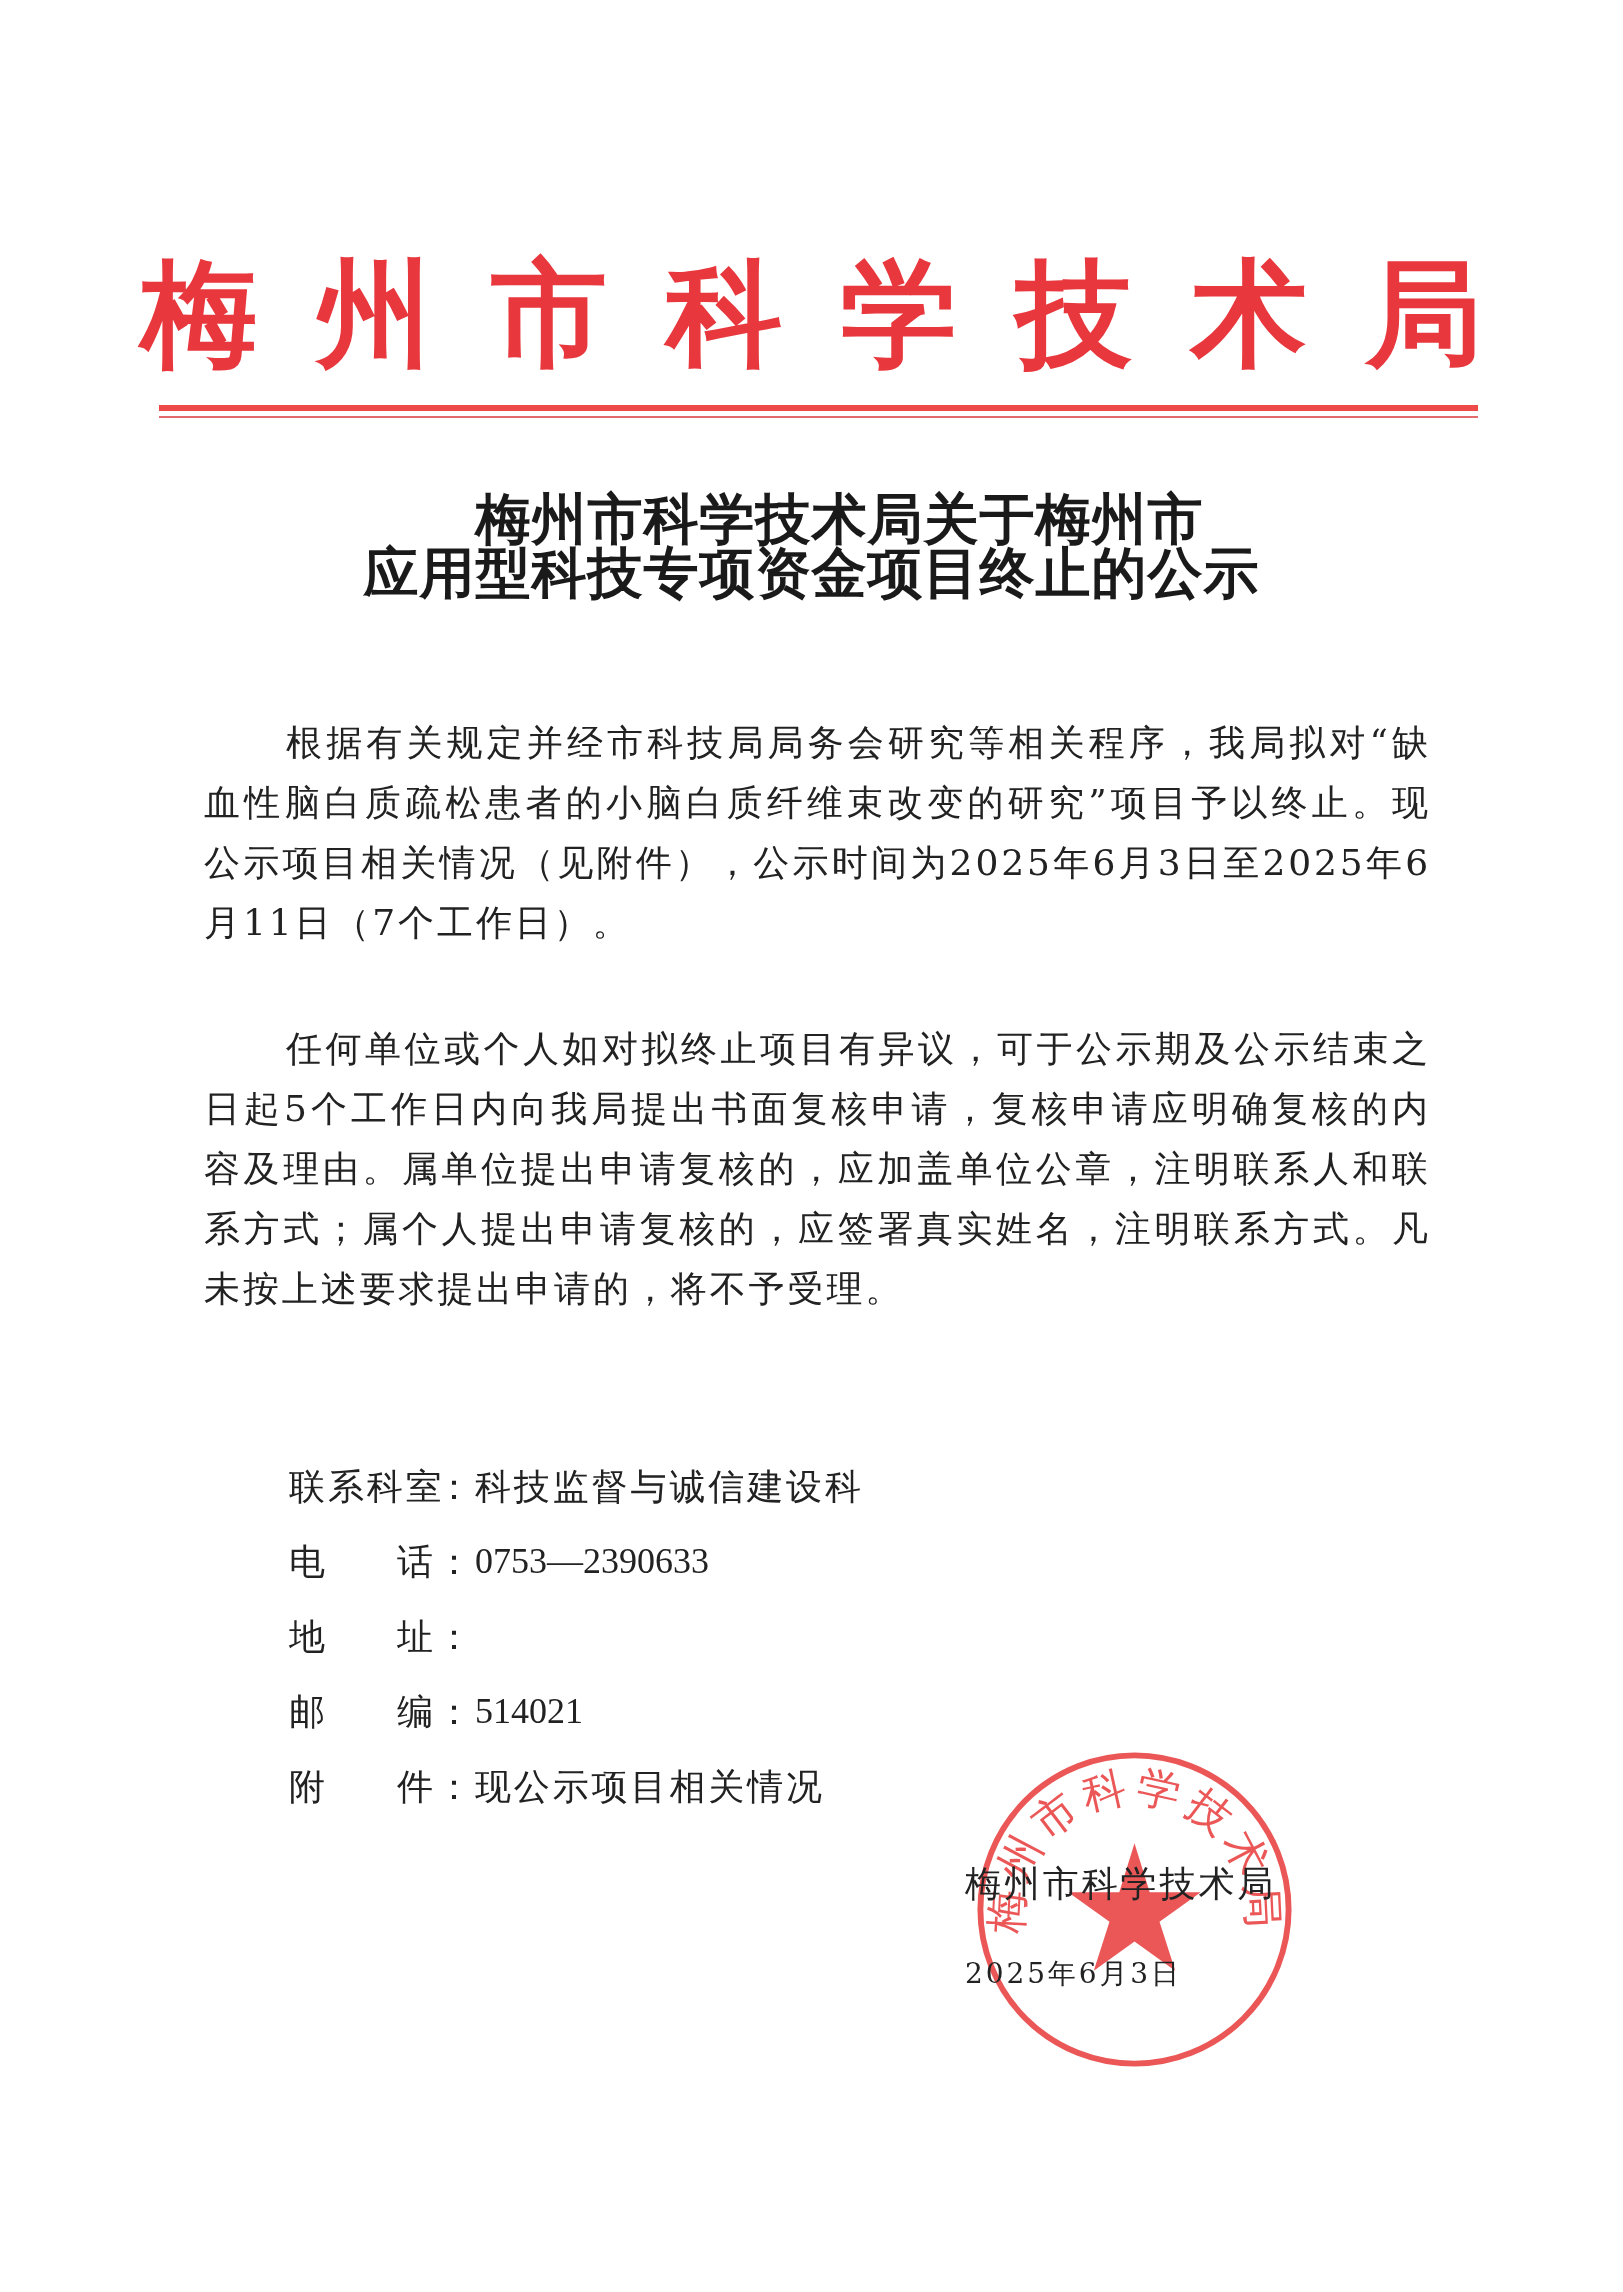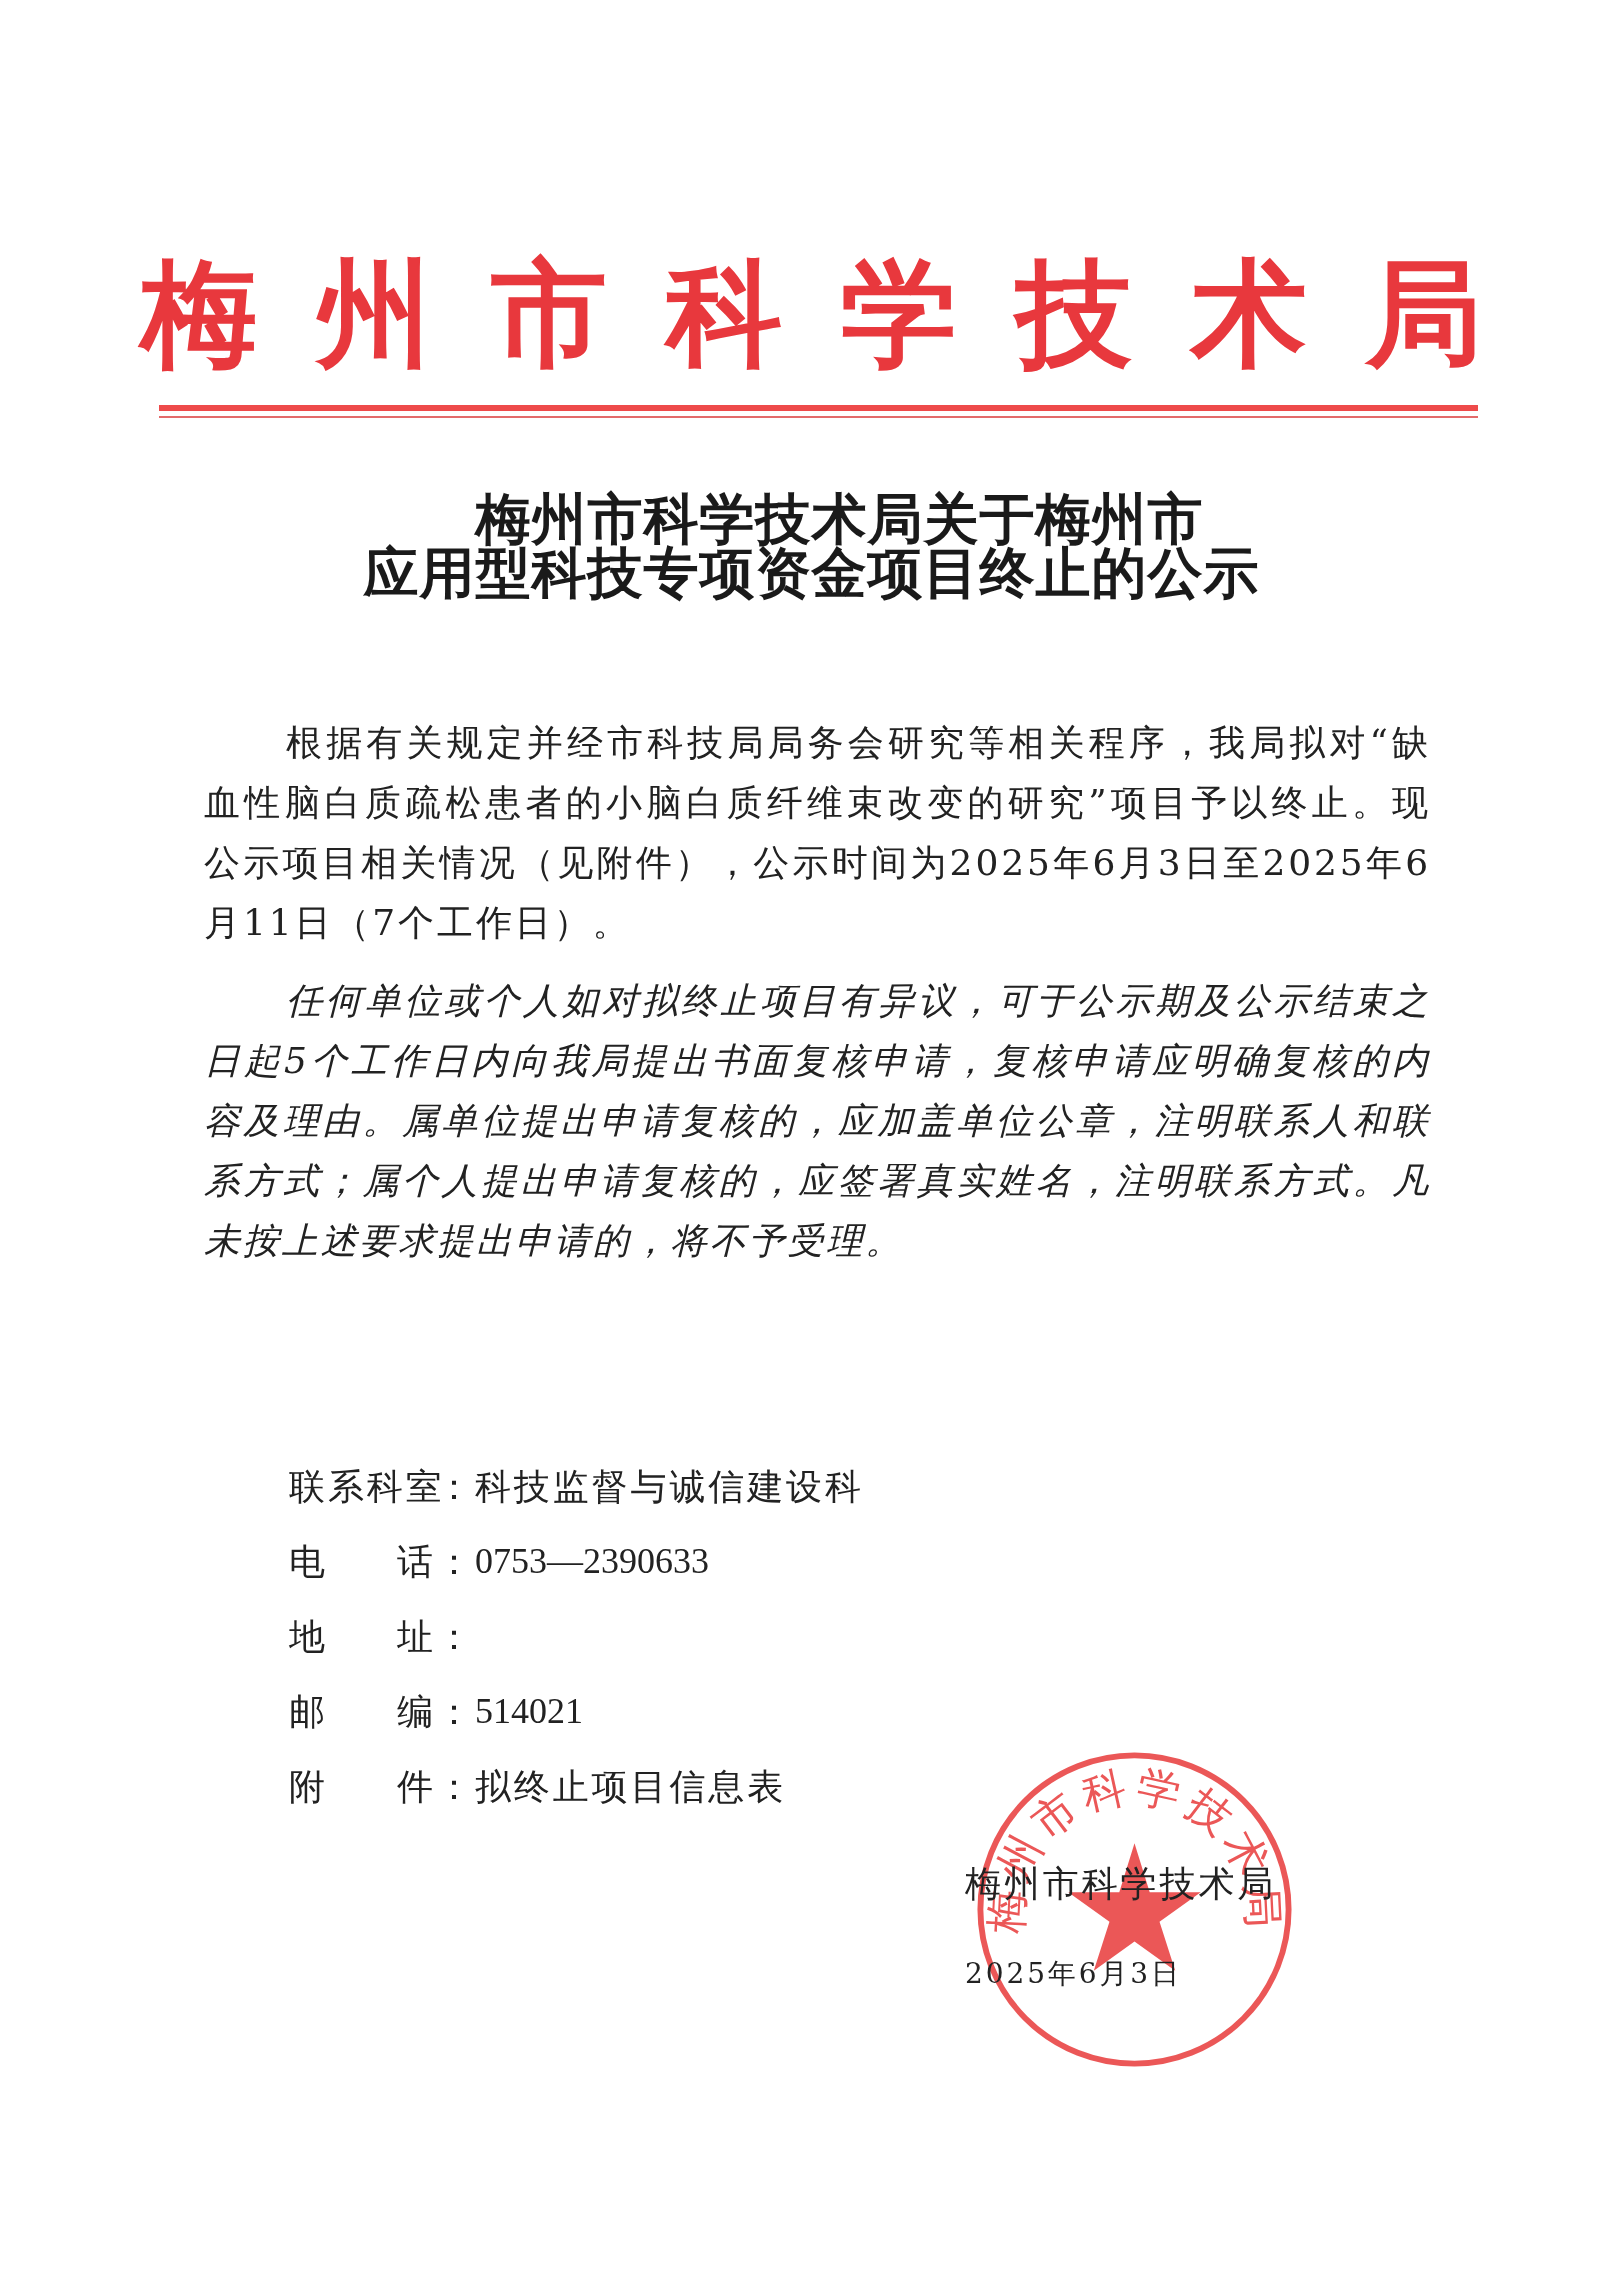--- a/index.html
+++ b/index.html
@@ -11,21 +11,21 @@
   .rule-thick { position: absolute; left: 159px; top: 405px; width: 1319px; height: 5.9px; background: #ee4a4a; }
   .rule-thin { position: absolute; left: 159px; top: 416px; width: 1319px; height: 2px; background: #e36b6b; }
   .doc-title { position: absolute; left: 0; width: 1623px; text-align: center;
          font-family: "DejaVu Serif", "Liberation Serif", serif; font-weight: bold;
          font-size: 55px; color: #1a1a1a; }
   .title1 { top: 483px; letter-spacing: 1px; padding-left: 28px; }
   .title2 { top: 537px; letter-spacing: 1px; }
   .para { position: absolute; left: 204px; width: 1227px; font-size: 36px; line-height: 60px;
           text-align: justify; text-indent: 82px; letter-spacing: 2.9px; color: #222; }
   .p1 { top: 713px; }
-  .p2 { top: 971px; font-style: italic; }
+  .p2 { top: 1019px; }
   .contact { position: absolute; left: 289px; font-size: 36px; line-height: 75px; color: #222; letter-spacing: 2.9px; }
   .contact-row { display: flex; height: 75px; }
   .contact-label { width: 214px; display: flex; justify-content: space-between; }
   .contact-label span { display: inline-block; }
   .contact-value { white-space: nowrap; }
   .stamp { position: absolute; left: 975px; top: 1750px; width: 319px; height: 319px; }
   .signature { position: absolute; left: 965px; top: 1860px; font-size: 36px; letter-spacing: 2.9px; color: #222; z-index: 2; }
   .sign-date { position: absolute; left: 965px; top: 1955px; font-size: 28px; letter-spacing: 2.9px; color: #222; z-index: 2; }
 </style>
 </head>
@@ -74,21 +74,21 @@
     </div>
     <span>：</span>
     <span class="contact-value" style="font-family:'Liberation Serif', serif; letter-spacing:0;">514021</span>
   </div>
   <div class="contact-row">
     <div class="contact-label" style="width:147px;">
       <span>附</span>
       <span>件</span>
     </div>
     <span>：</span>
-    <span class="contact-value">拟终止项目信息表</span>
+    <span class="contact-value">现公示项目相关情况</span>
   </div>
 </div>
 
 <div class="stamp">
   <svg width="319" height="319" viewBox="0 0 325 325">
     <defs>
       <path id="sealArc" d="M 52,200 A 115,115 0 1,1 273,200"></path>
     </defs>
     <circle cx="162.5" cy="162.5" r="157" fill="none" stroke="#e83a3a" stroke-width="6" opacity="0.85"></circle>
     <g>

